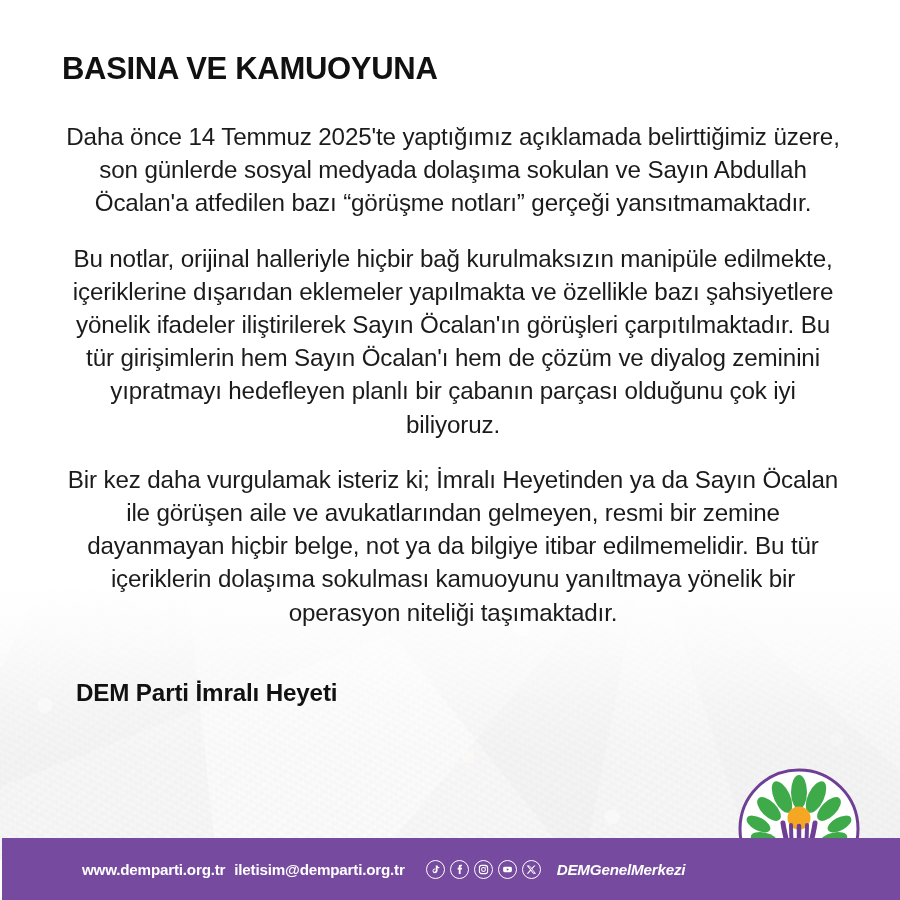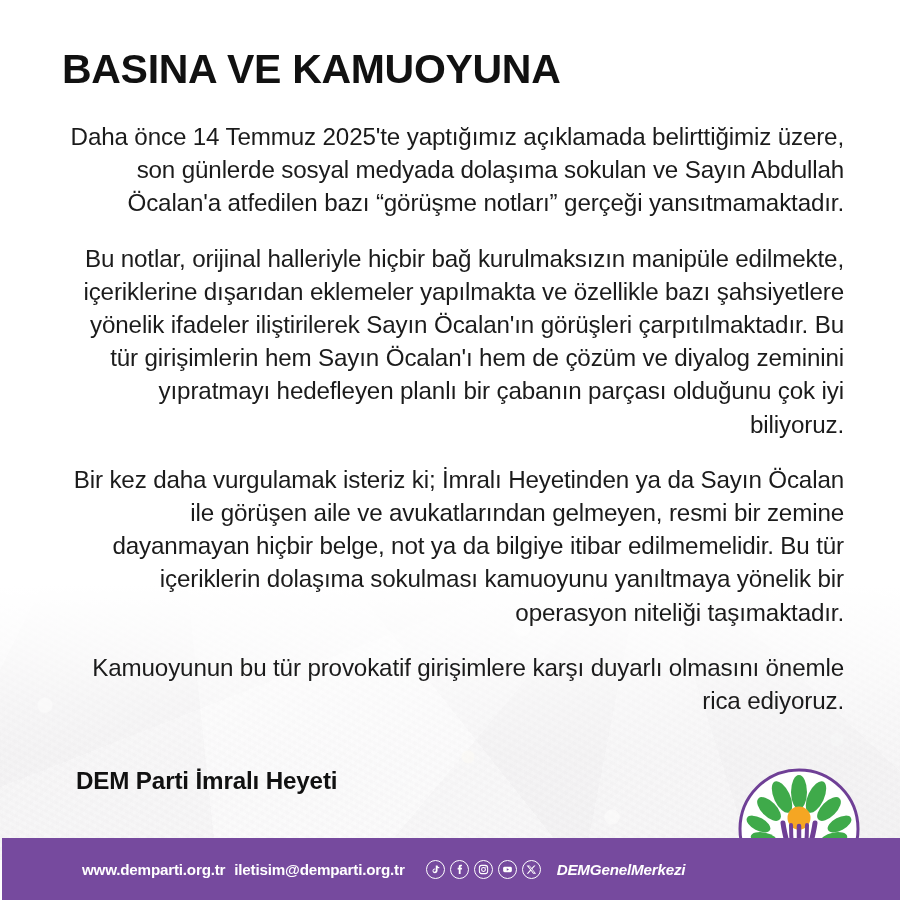--- a/index.html
+++ b/index.html
@@ -74,36 +74,36 @@
   
   .content {
     position: relative;
     z-index: 2;
     padding: 0 62px;
   }
 
   .headline {
     margin: 0;
     padding-top: 45px;
-    font-size: 41px;
+    font-size: 31px;
     line-height: 48px;
     font-weight: bold;
     letter-spacing: -0.3px;
     color: #111111;
   }
 
   .para {
     margin: 0;
     padding-top: 22px;
     width: 782px;
     font-size: 24.2px;
     line-height: 33.2px;
     color: #1b1b1b;
     letter-spacing: -0.15px;
-    text-align: right;
+    text-align: center;
   }
   .para.first { padding-top: 27px; }
 
   .signature {
     padding-top: 34px;
   }
   .sig-name {
     margin: 14px;
     font-size: 24.2px;
     line-height: 32px;
@@ -191,21 +191,20 @@
   <div class="content">
 
     <h1 class="headline">BASINA VE KAMUOYUNA</h1>
 
     <p class="para first">Daha önce 14 Temmuz 2025'te yaptığımız açıklamada belirttiğimiz üzere, son günlerde sosyal medyada dolaşıma sokulan ve Sayın Abdullah Öcalan'a atfedilen bazı “görüşme notları” gerçeği yansıtmamaktadır.</p>
 
     <p class="para">Bu notlar, orijinal halleriyle hiçbir bağ kurulmaksızın manipüle edilmekte, içeriklerine dışarıdan eklemeler yapılmakta ve özellikle bazı şahsiyetlere yönelik ifadeler iliştirilerek Sayın Öcalan'ın görüşleri çarpıtılmaktadır. Bu tür girişimlerin hem Sayın Öcalan'ı hem de çözüm ve diyalog zeminini yıpratmayı hedefleyen planlı bir çabanın parçası olduğunu çok iyi biliyoruz.</p>
 
     <p class="para">Bir kez daha vurgulamak isteriz ki; İmralı Heyetinden ya da Sayın Öcalan ile görüşen aile ve avukatlarından gelmeyen, resmi bir zemine dayanmayan hiçbir belge, not ya da bilgiye itibar edilmemelidir. Bu tür içeriklerin dolaşıma sokulması kamuoyunu yanıltmaya yönelik bir operasyon niteliği taşımaktadır.</p>
 
-    <p class="para">Kamuoyunun bu tür provokatif girişimlere karşı duyarlı olmasını önemle rica ediyoruz.</p>
 
     <div class="signature">
       <p class="sig-name">DEM Parti İmralı Heyeti</p>
     </div>
 
   </div>
 
   <div class="logo">
     <svg viewBox="0 0 126 126" xmlns="http://www.w3.org/2000/svg">
       <defs>

